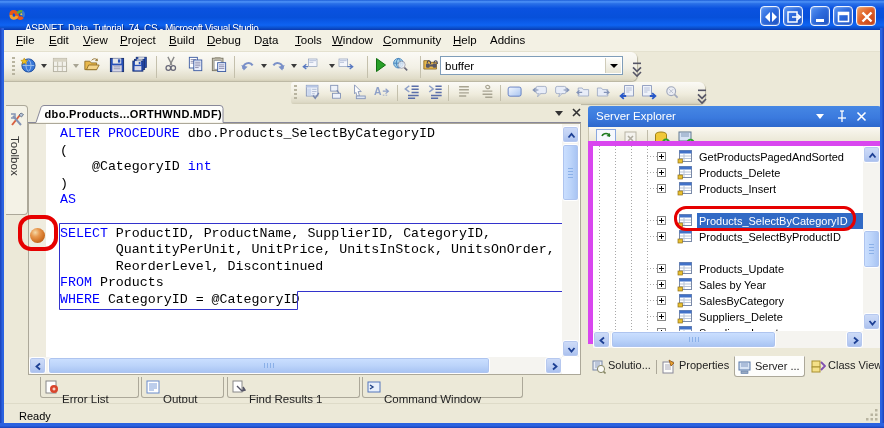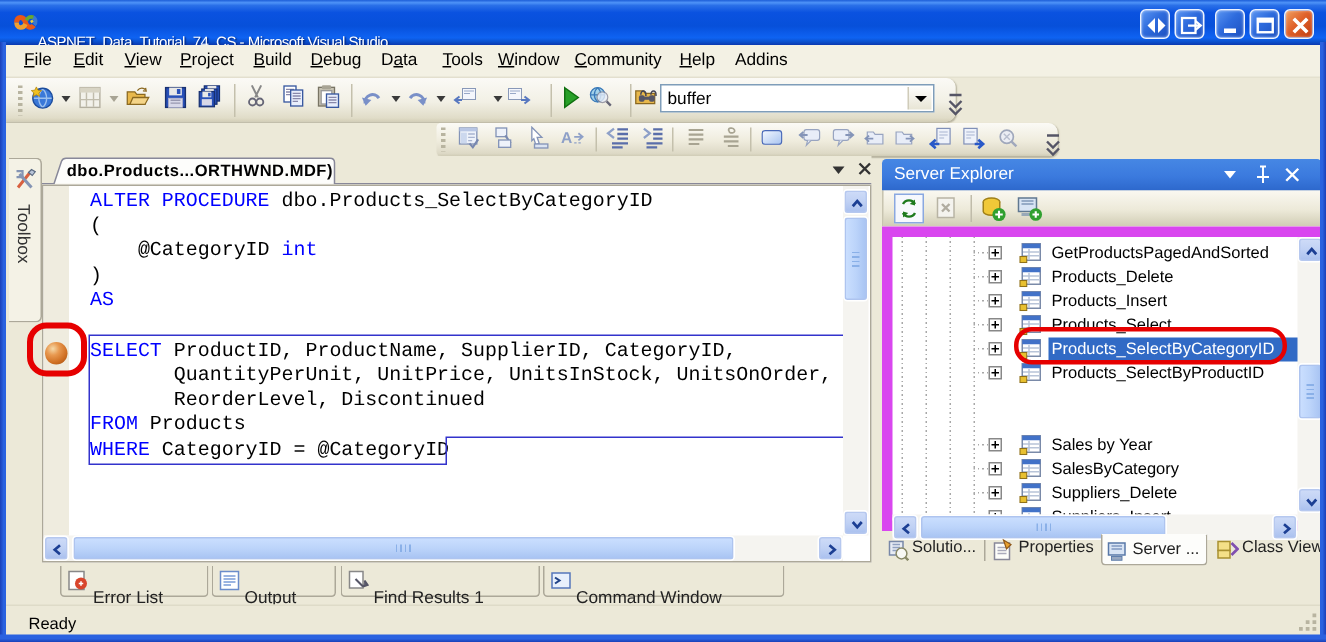--- a/index.html
+++ b/index.html
@@ -80,21 +80,21 @@
 .btab .ic { position:absolute; left:4px; top:3px; width:14px; height:14px; }
 .btab .tx { position:absolute; left:21px; top:16px; }
 
 
 #rpanel { left:588px; top:104px; width:293px; height:288px; }
 #rptitle { position:absolute; left:0; top:2px; width:293px; height:21px; border-radius:3px 3px 0 0;
   background:linear-gradient(180deg,#4687e4 0%,#3b7ade 55%,#2d68cc 100%); }
 #rptitle .tx { position:absolute; left:8px; top:4px; color:#fff; font-size:11.5px; }
 #rptoolbar { position:absolute; left:0; top:23px; width:293px; height:24px;
   background:linear-gradient(180deg,#faf8f1 0%,#ece9d8 55%,#d0ccb4 100%); border-left:1px solid #c8c4b0; border-right:1px solid #c8c4b0; }
-#rptree { position:absolute; left:0; top:47px; width:293px; height:203px; background:#fff; border:7px solid #d946ef; }
+#rptree { position:absolute; left:0; top:37px; width:293px; height:203px; background:#fff; border:5px solid #d946ef; }
 .trow { position:absolute; left:0; height:16px; width:270px; }
 .trow .lbl { position:absolute; left:106px; top:1.5px; font-size:11px; white-space:nowrap; }
 .plus { position:absolute; left:64px; top:3px; width:9px; height:9px; background:#fff; border:1px solid #888; }
 .plus:after { content:""; position:absolute; left:1px; top:3px; width:5px; height:1px; background:#000; }
 .plus:before { content:""; position:absolute; left:3px; top:1px; width:1px; height:5px; background:#000; }
 .ticon2 { position:absolute; left:84px; top:0px; width:16px; height:15px; }
 #treesel { position:absolute; left:104px; top:67px; width:178px; height:16px; background:#316ac5; }
 #treesel .lbl2 { position:absolute; left:2px; top:1.5px; font-size:11px; color:#fff; white-space:nowrap; }
 #redoval2 { position:absolute; left:81px; top:60px; width:182px; height:25px; border:3px solid #e60000; border-radius:12px; }
 #rptabs { position:absolute; left:0; top:252px; width:293px; height:22px; }
@@ -516,51 +516,51 @@
           <div style="position:absolute;left:54px;top:7px;width:10px;height:1px;background:repeating-linear-gradient(90deg,#a8a8a8 0 1px,transparent 1px 3px)"></div>
           <div class="plus"></div>
           <svg class="ticon2" width="16" height="15" viewBox="0 0 16 15">
             <rect x="2.5" y="1.5" width="12" height="11" fill="#fff" stroke="#7a8aa8"></rect>
             <rect x="2.5" y="1.5" width="12" height="3" fill="#4272c8"></rect>
             <path d="M3 7 h11 M3 9.5 h11 M7 5 v7" stroke="#b8c4d8"></path>
             <rect x="1" y="10" width="4.5" height="4" fill="#e8c030" stroke="#907018" stroke-width="0.7"></rect>
           </svg>
           <span class="lbl">Products_Insert</span>
         </div>
-      <div class="trow" style="top:51px">
-          <div style="position:absolute;left:54px;top:7px;width:10px;height:1px;background:repeating-linear-gradient(90deg,#a8a8a8 0 1px,transparent 1px 3px)"></div>
-          <div class="plus"></div>
-          <svg class="ticon2" width="16" height="15" viewBox="0 0 16 15">
-            <rect x="2.5" y="1.5" width="12" height="11" fill="#fff" stroke="#7a8aa8"></rect>
-            <rect x="2.5" y="1.5" width="12" height="3" fill="#4272c8"></rect>
-            <path d="M3 7 h11 M3 9.5 h11 M7 5 v7" stroke="#b8c4d8"></path>
-            <rect x="1" y="10" width="4.5" height="4" fill="#e8c030" stroke="#907018" stroke-width="0.7"></rect>
-          </svg>
-          <span class="lbl">Products_Select</span>
-        </div>
       <div class="trow" style="top:67px">
           <div style="position:absolute;left:54px;top:7px;width:10px;height:1px;background:repeating-linear-gradient(90deg,#a8a8a8 0 1px,transparent 1px 3px)"></div>
           <div class="plus"></div>
           <svg class="ticon2" width="16" height="15" viewBox="0 0 16 15">
             <rect x="2.5" y="1.5" width="12" height="11" fill="#fff" stroke="#7a8aa8"></rect>
             <rect x="2.5" y="1.5" width="12" height="3" fill="#4272c8"></rect>
             <path d="M3 7 h11 M3 9.5 h11 M7 5 v7" stroke="#b8c4d8"></path>
             <rect x="1" y="10" width="4.5" height="4" fill="#e8c030" stroke="#907018" stroke-width="0.7"></rect>
           </svg>
         </div>
       <div class="trow" style="top:83px">
           <div style="position:absolute;left:54px;top:7px;width:10px;height:1px;background:repeating-linear-gradient(90deg,#a8a8a8 0 1px,transparent 1px 3px)"></div>
           <div class="plus"></div>
           <svg class="ticon2" width="16" height="15" viewBox="0 0 16 15">
             <rect x="2.5" y="1.5" width="12" height="11" fill="#fff" stroke="#7a8aa8"></rect>
             <rect x="2.5" y="1.5" width="12" height="3" fill="#4272c8"></rect>
             <path d="M3 7 h11 M3 9.5 h11 M7 5 v7" stroke="#b8c4d8"></path>
             <rect x="1" y="10" width="4.5" height="4" fill="#e8c030" stroke="#907018" stroke-width="0.7"></rect>
           </svg>
           <span class="lbl">Products_SelectByProductID</span>
+        </div>
+      <div class="trow" style="top:115px">
+          <div style="position:absolute;left:54px;top:7px;width:10px;height:1px;background:repeating-linear-gradient(90deg,#a8a8a8 0 1px,transparent 1px 3px)"></div>
+          <div class="plus"></div>
+          <svg class="ticon2" width="16" height="15" viewBox="0 0 16 15">
+            <rect x="2.5" y="1.5" width="12" height="11" fill="#fff" stroke="#7a8aa8"></rect>
+            <rect x="2.5" y="1.5" width="12" height="3" fill="#4272c8"></rect>
+            <path d="M3 7 h11 M3 9.5 h11 M7 5 v7" stroke="#b8c4d8"></path>
+            <rect x="1" y="10" width="4.5" height="4" fill="#e8c030" stroke="#907018" stroke-width="0.7"></rect>
+          </svg>
+          <span class="lbl">Products_Update</span>
         </div>
       <div class="trow" style="top:131px">
           <div style="position:absolute;left:54px;top:7px;width:10px;height:1px;background:repeating-linear-gradient(90deg,#a8a8a8 0 1px,transparent 1px 3px)"></div>
           <div class="plus"></div>
           <svg class="ticon2" width="16" height="15" viewBox="0 0 16 15">
             <rect x="2.5" y="1.5" width="12" height="11" fill="#fff" stroke="#7a8aa8"></rect>
             <rect x="2.5" y="1.5" width="12" height="3" fill="#4272c8"></rect>
             <path d="M3 7 h11 M3 9.5 h11 M7 5 v7" stroke="#b8c4d8"></path>
             <rect x="1" y="10" width="4.5" height="4" fill="#e8c030" stroke="#907018" stroke-width="0.7"></rect>
           </svg>

